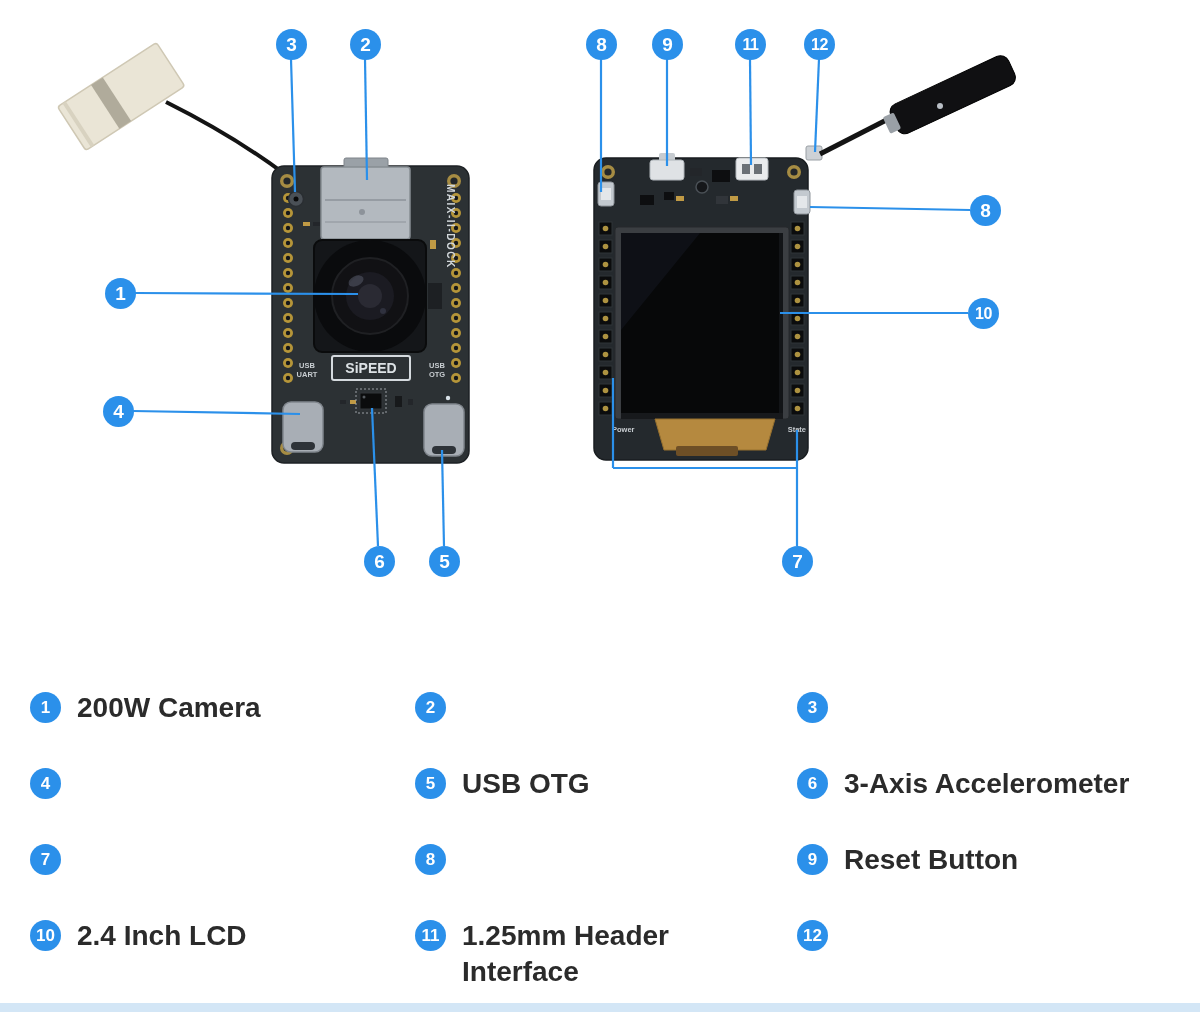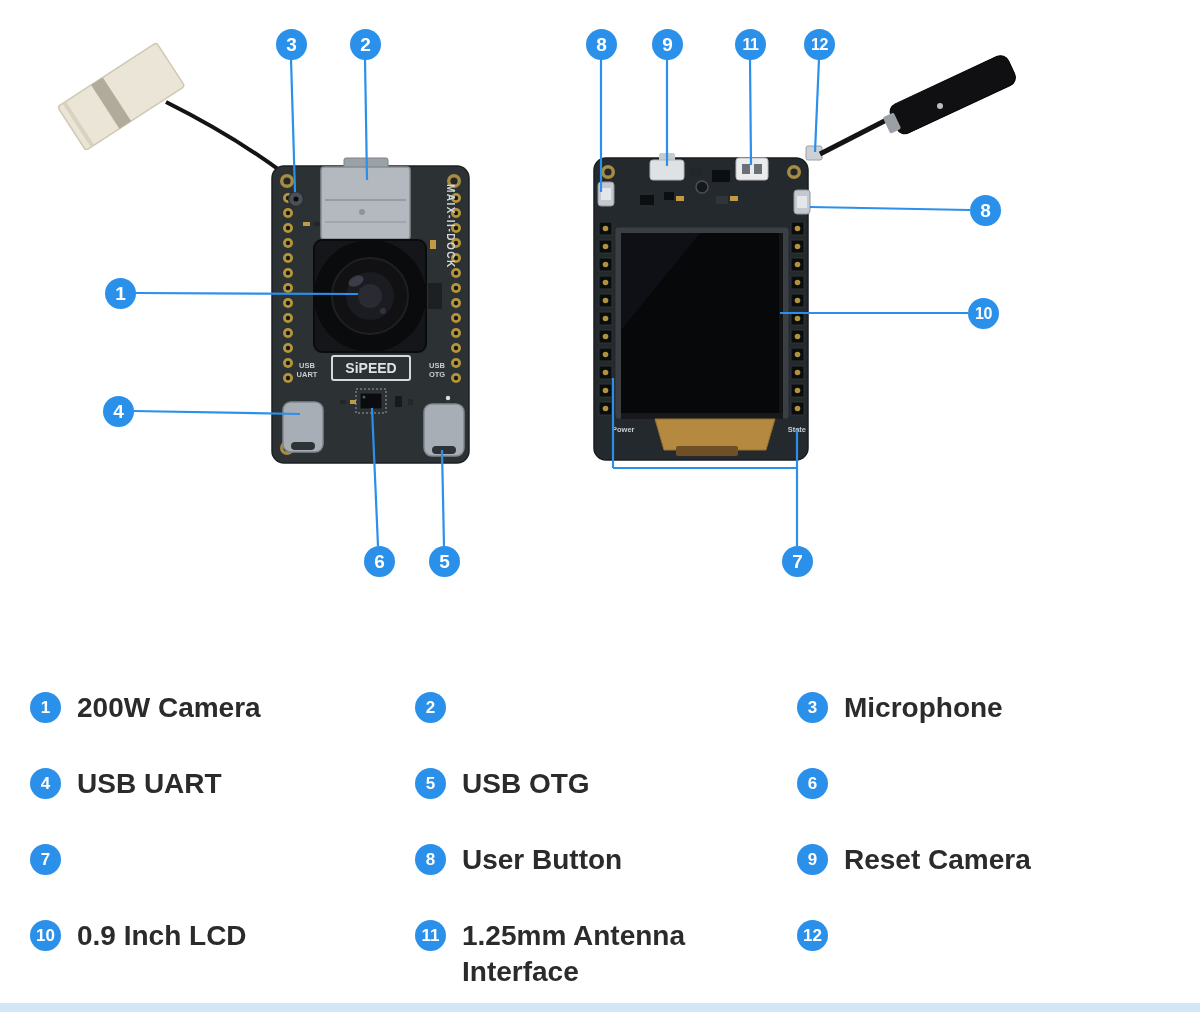--- a/index.html
+++ b/index.html
@@ -347,50 +347,48 @@
 <div class="legend">
   <div class="legend-item">
     <span class="lcircle">1</span>
     <span class="llabel">200W Camera</span>
   </div>
   <div class="legend-item">
     <span class="lcircle">2</span>
   </div>
   <div class="legend-item">
     <span class="lcircle">3</span>
-    <span class="llabel">Microphone</span>
   </div>
   <div class="legend-item">
     <span class="lcircle">4</span>
-    <span class="llabel">USB UART</span>
   </div>
   <div class="legend-item">
     <span class="lcircle">5</span>
     <span class="llabel">USB OTG</span>
   </div>
   <div class="legend-item">
     <span class="lcircle">6</span>
+    <span class="llabel">3-Axis Accelerometer</span>
   </div>
   <div class="legend-item">
     <span class="lcircle">7</span>
   </div>
   <div class="legend-item">
     <span class="lcircle">8</span>
-    <span class="llabel">User Button</span>
   </div>
   <div class="legend-item">
     <span class="lcircle">9</span>
-    <span class="llabel">Reset Camera</span>
+    <span class="llabel">Reset Button</span>
   </div>
   <div class="legend-item">
     <span class="lcircle">10</span>
-    <span class="llabel">0.9 Inch LCD</span>
+    <span class="llabel">2.4 Inch LCD</span>
   </div>
   <div class="legend-item">
     <span class="lcircle">11</span>
-    <span class="llabel wrap">1.25mm Antenna Interface</span>
+    <span class="llabel wrap">1.25mm Header Interface</span>
   </div>
   <div class="legend-item">
     <span class="lcircle">12</span>
   </div>
 </div>
 
 <div class="bottom-bar"></div>
 
 </body></html>

